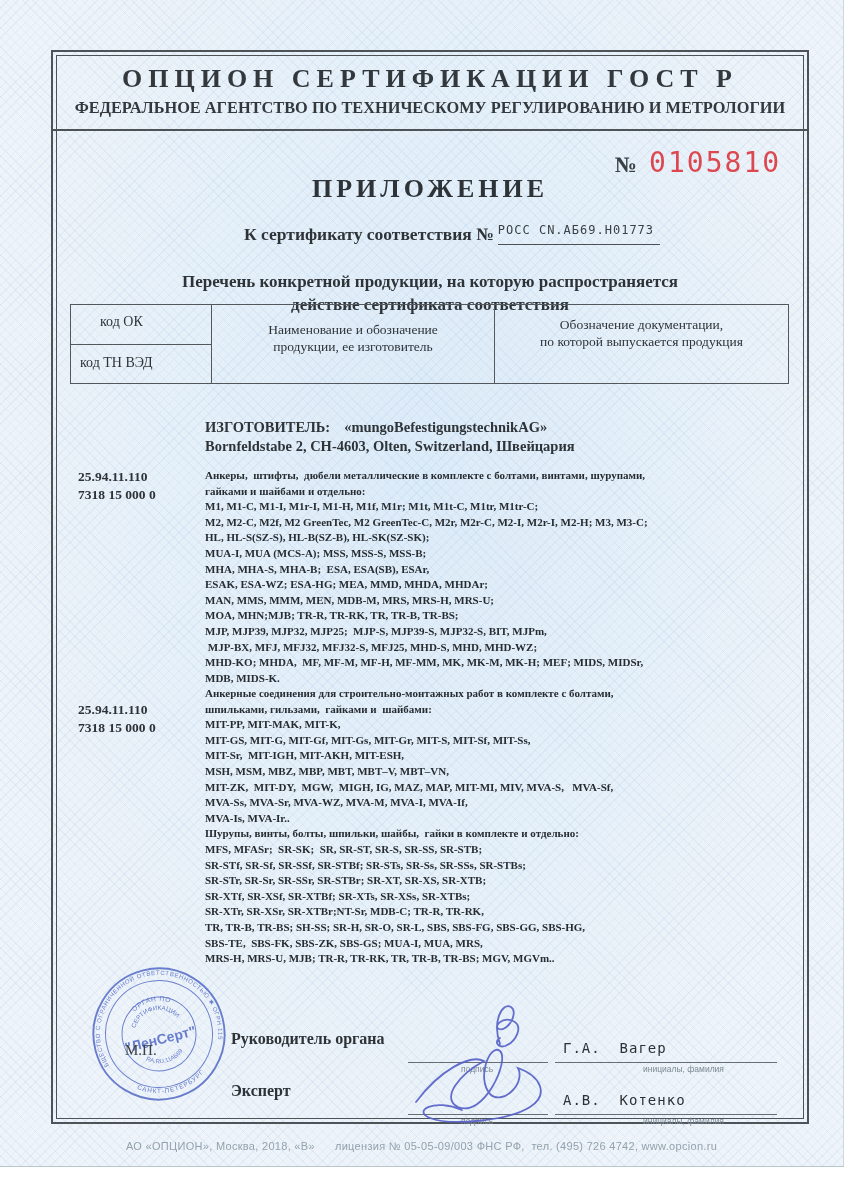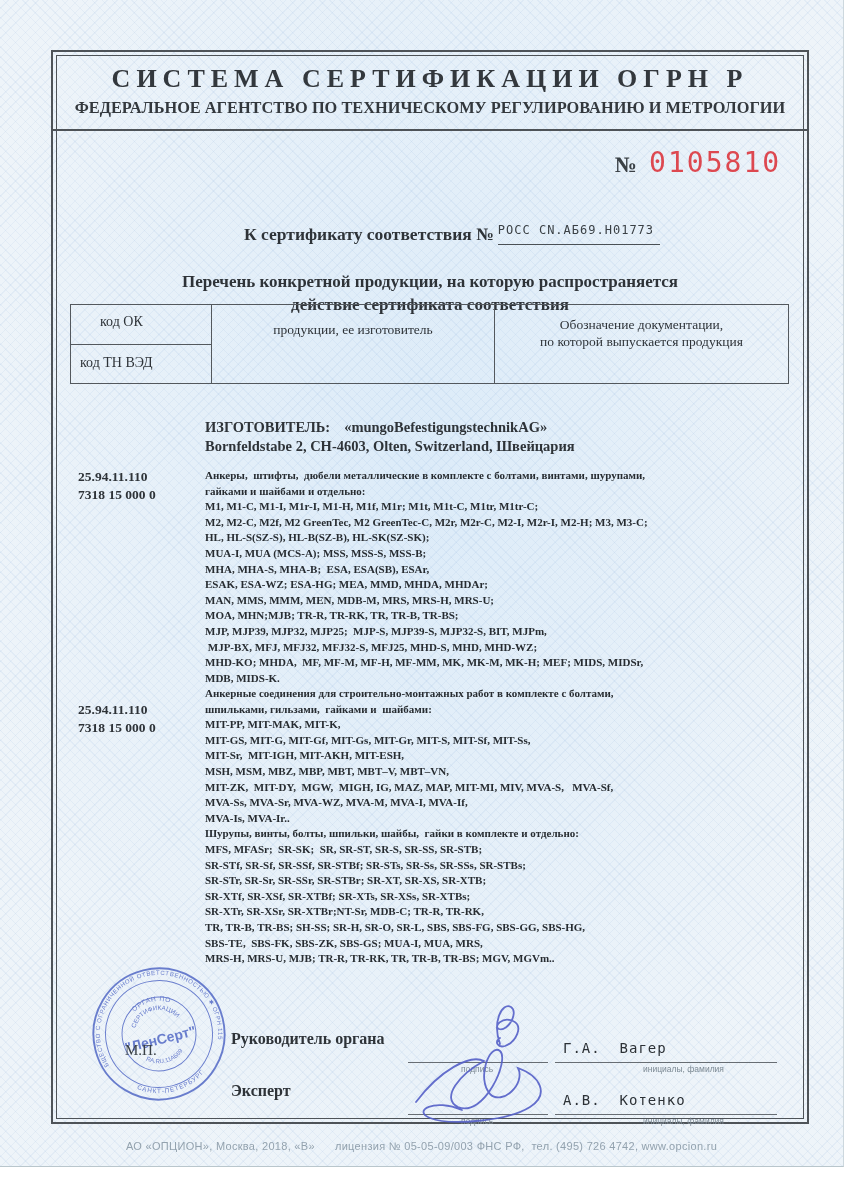--- a/index.html
+++ b/index.html
@@ -84,43 +84,45 @@
   .stamp text{font-family:"Liberation Sans","DejaVu Sans",sans-serif;fill:var(--stamp_blue);}
 </style>
 </head>
 <body>
 
 <div class="page">
   <div class="scan">
     <div class="frame">
       <div class="frame-inner"></div>
 
-      <div class="hdr-title">СИСТЕМА СЕРТИФИКАЦИИ ОГРН Р</div>
+      <div class="hdr-title">ОПЦИОН СЕРТИФИКАЦИИ ГОСТ Р</div>
       <div class="hdr-sub">ФЕДЕРАЛЬНОЕ АГЕНТСТВО ПО ТЕХНИЧЕСКОМУ РЕГУЛИРОВАНИЮ И МЕТРОЛОГИИ</div>
       <div class="hdr-rule"></div>
 
       <div class="number-row">
         <span class="no-sign">№</span><span class="no-value">0105810</span>
       </div>
 
+      <div class="doc-title">ПРИЛОЖЕНИЕ</div>
 
       <div class="cert-line">
         <span class="cert-label">К сертификату соответствия №</span><span class="cert-value-wrap"><span class="cert-value">РОСС CN.АБ69.Н01773</span></span>
       </div>
 
       <div class="subtitle l1">Перечень конкретной продукции,  на которую распространяется</div>
       <div class="subtitle l2">действие сертификата соответствия</div>
 
       <div class="thead">
         <div class="th-col1">
           <div class="th-c1a">код ОК</div>
           <div class="th-split"></div>
           <div class="th-c1b">код ТН ВЭД</div>
         </div>
         <div class="th-col2">
+          <div>Наименование и обозначение</div>
           <div>продукции, ее изготовитель</div>
         </div>
         <div class="th-col3">
           <div>Обозначение документации,</div>
           <div>по которой выпускается продукция</div>
         </div>
       </div>
 
       <div class="manufacturer">
         <div>

